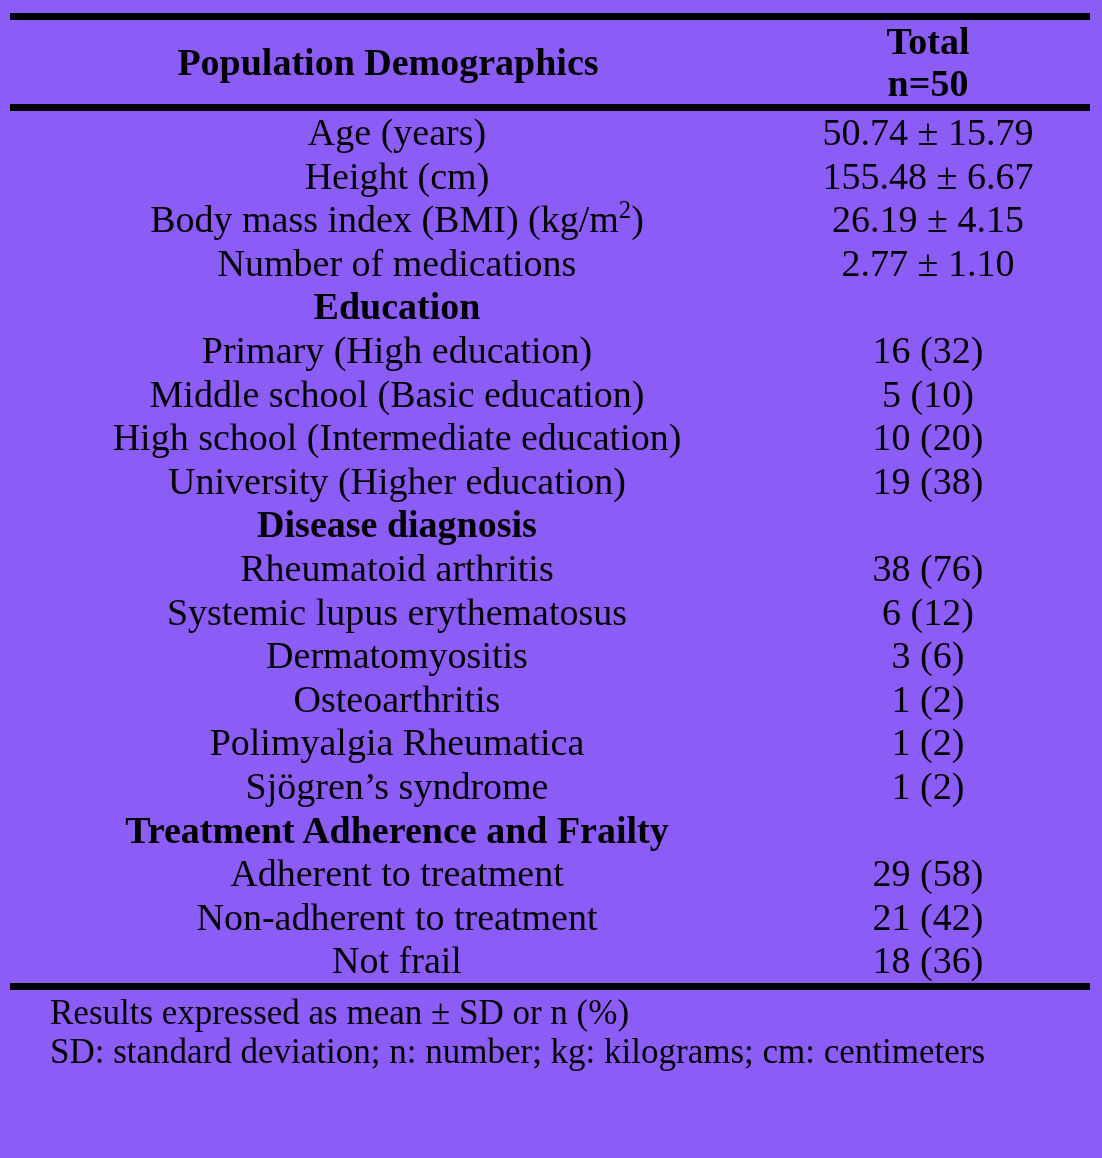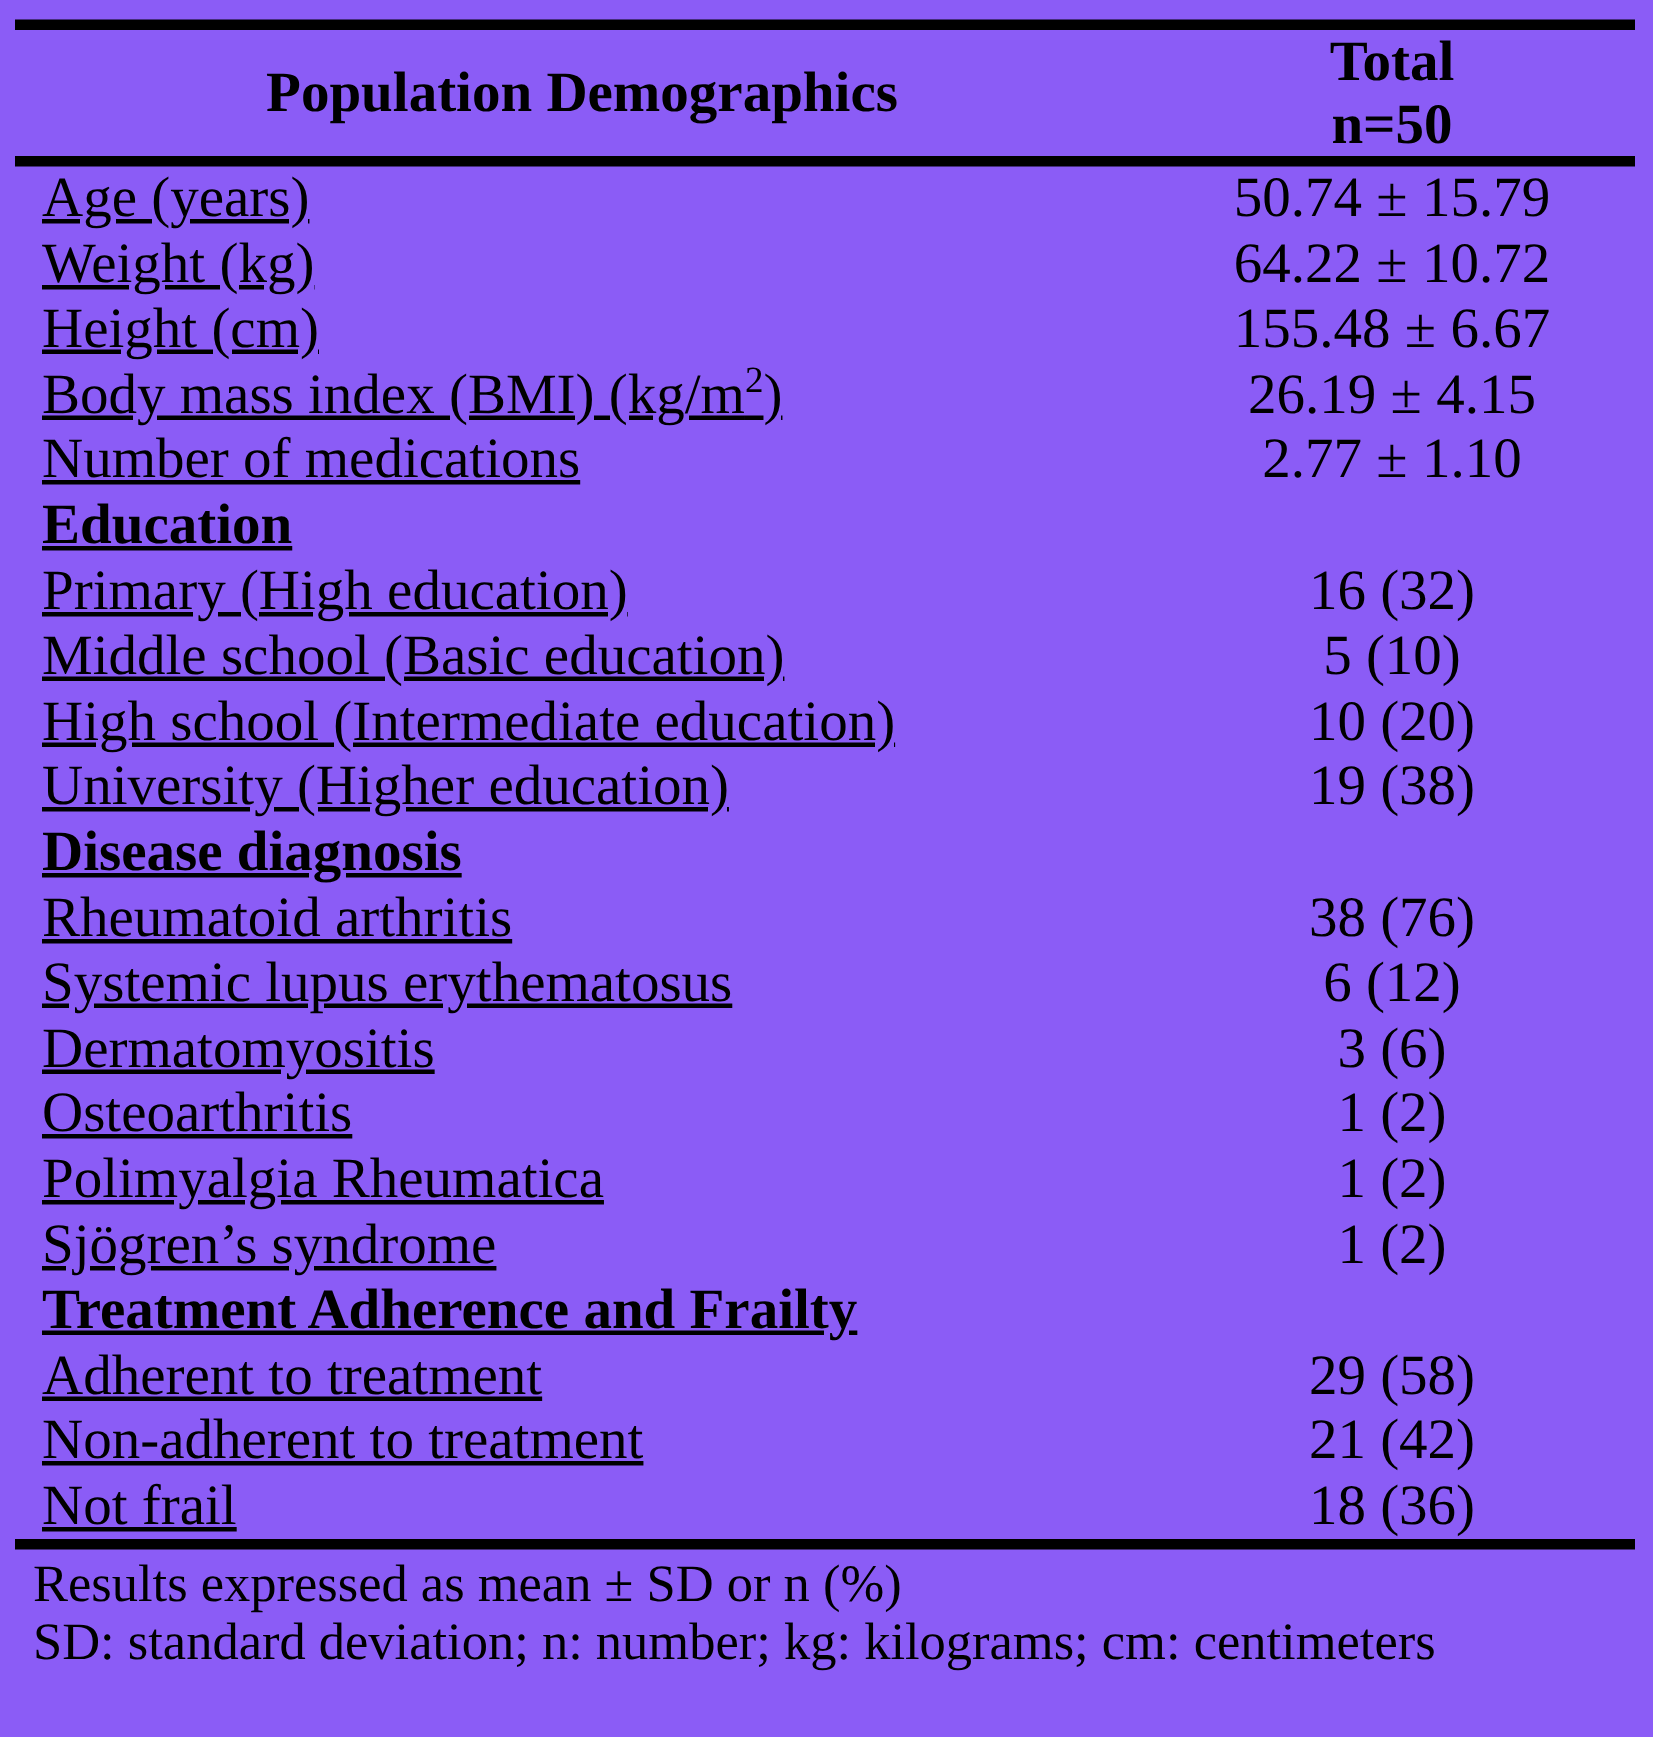--- a/index.html
+++ b/index.html
@@ -34,54 +34,50 @@
   }
   th.col-label { width: 70%; text-align: center; height: 84px; }
   th.col-value { width: 30%; text-align: center; }
   th.col-value .hline { line-height: 42px; }
   tbody td {
     padding: 0;
     line-height: 43.6px;
     white-space: nowrap;
     overflow: visible;
   }
-  td.cell-label { text-align: left; padding-left: 18px; text-decoration: underline; }
+  td.cell-label { text-align: center; padding-left: 18px; }
   td.cell-label.section { font-weight: bold; }
   td.cell-value { text-align: center; }
   sup { font-size: 0.65em; vertical-align: super; line-height: 0; }
   .footnotes {
     width: 1080px;
     padding: 3px 0 0 12px;
     box-sizing: border-box;
     font-size: 35px;
   }
-  .footnote { line-height: 39px; white-space: nowrap; }
+  .footnote { line-height: 39px; white-space: nowrap; margin-left: 28px; }
 </style>
 </head>
 <body>
 
 <div class="page">
   <table class="demo-table">
     <thead>
       <tr>
         <th class="col-label">Population Demographics</th>
         <th class="col-value">
           <div class="hline">Total</div>
           <div class="hline">n=50</div>
         </th>
       </tr>
     </thead>
     <tbody id="table-body">
         <tr>
           <td class="cell-label">Age (years)</td>
           <td class="cell-value">50.74 ± 15.79</td>
-        </tr>
-        <tr>
-          <td class="cell-label">Weight (kg)</td>
-          <td class="cell-value">64.22 ± 10.72</td>
         </tr>
         <tr>
           <td class="cell-label">Height (cm)</td>
           <td class="cell-value">155.48 ± 6.67</td>
         </tr>
         <tr>
           <td class="cell-label">Body mass index (BMI) (kg/m<sup>2</sup>)</td>
           <td class="cell-value">26.19 ± 4.15</td>
         </tr>
         <tr>

